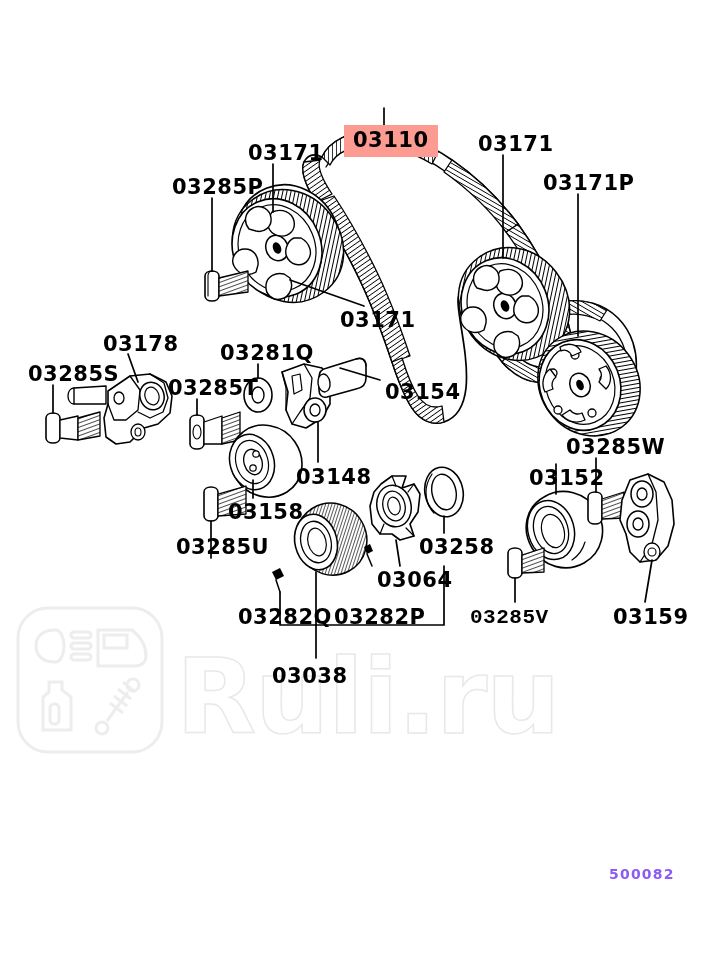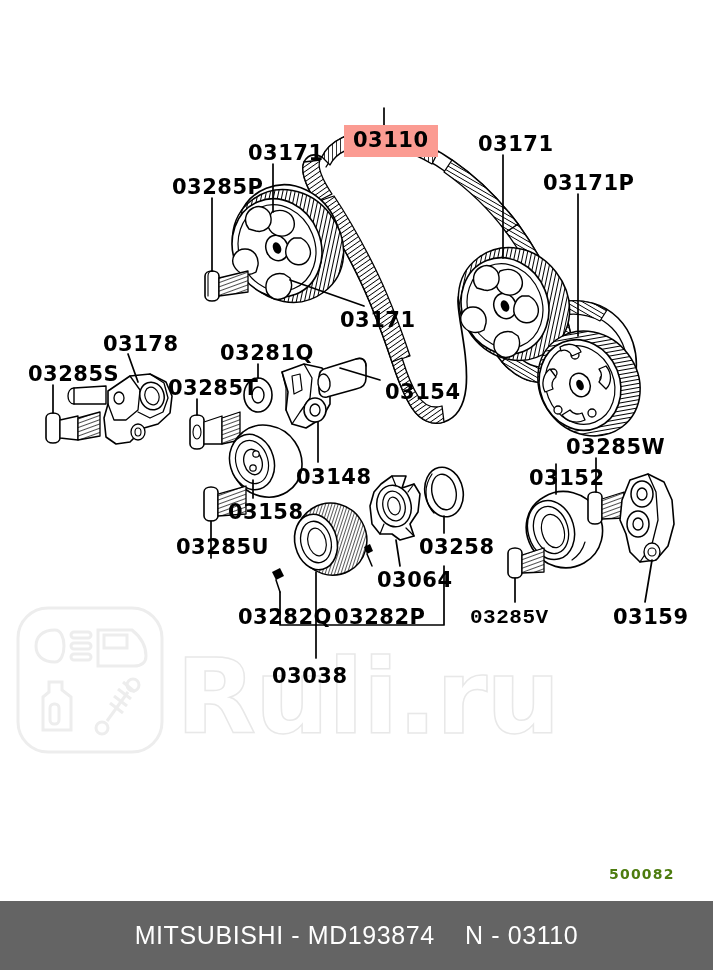--- a/index.html
+++ b/index.html
@@ -68,21 +68,21 @@
   .lbl.hl {
     background: #fb9b92;
     padding: 5px 9px 6px 9px;
   }
   .code {
     position: absolute;
     z-index: 4;
     font-family: "DejaVu Sans", sans-serif;
     font-size: 14px;
     font-weight: 700;
-    color: #4d7c0f;
+    color: #8b5cf6;
     letter-spacing: 1.2px;
     white-space: nowrap;
   }
   
   #footer-bar {
     position: absolute;
     left: 0;
     top: 901px;
     width: 713px;
     height: 69px;
@@ -507,17 +507,14 @@
   <div class="lbl" style="left:529px; top:468px;">03152</div>
 
   <div class="lbl" style="left:566px; top:437px;">03285W</div>
 
   <div class="lbl" style="left:470px; top:607px;font-family:Liberation Mono, monospace;">03285V</div>
 
   <div class="lbl" style="left:613px; top:607px;">03159</div>
 
   <div class="code" style="left:609px; top:866px;">500082</div>
 
-  <div id="footer-bar">
-    <div id="footer-text">MITSUBISHI - MD193874    N - 03110</div>
-  </div>
 
 </div>
 
 </body></html>

